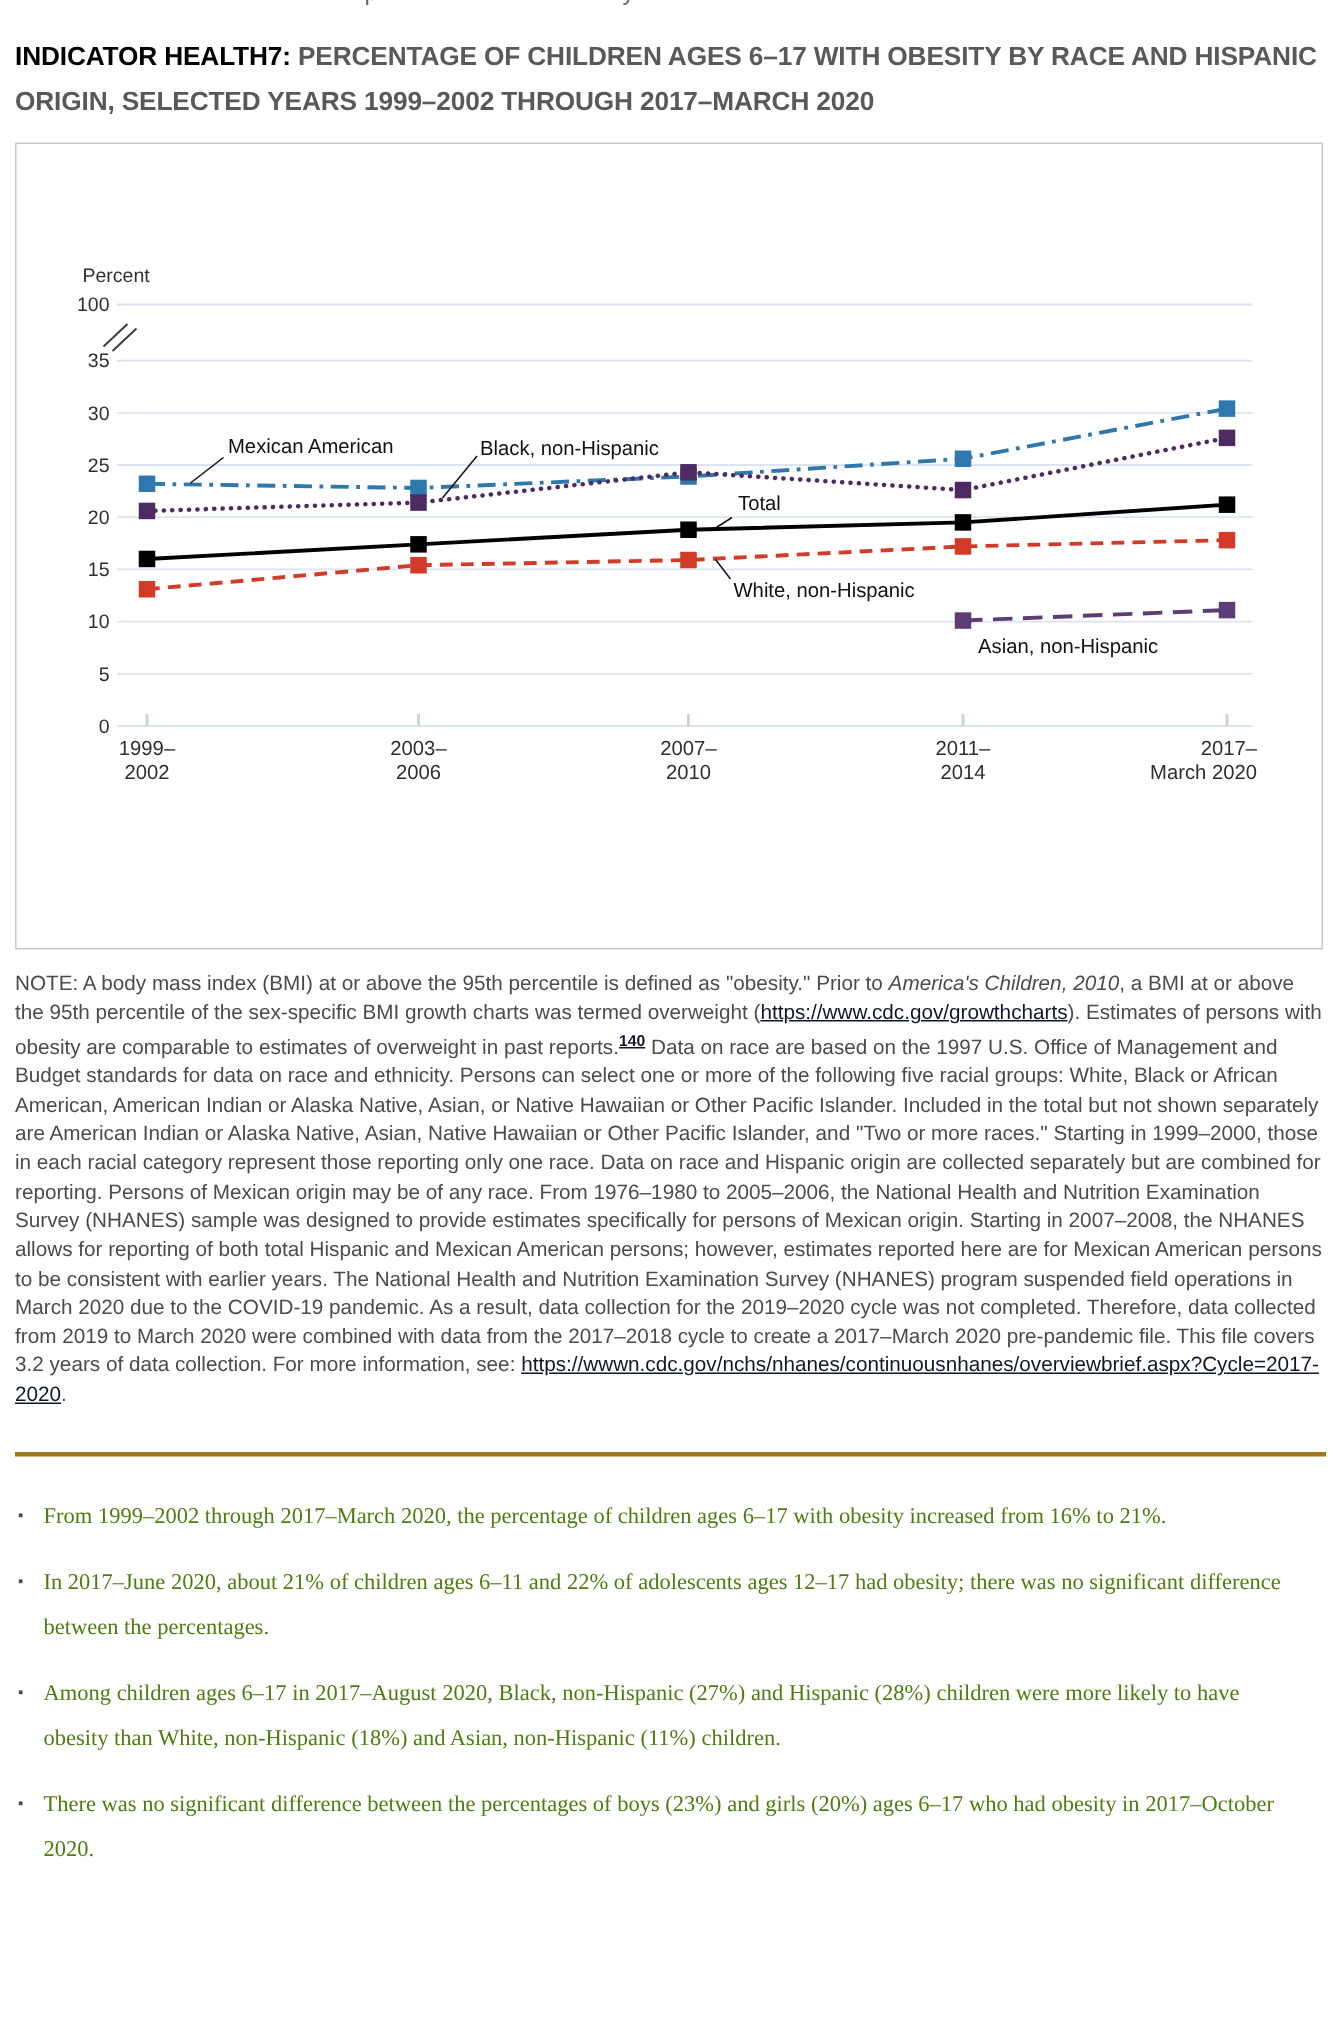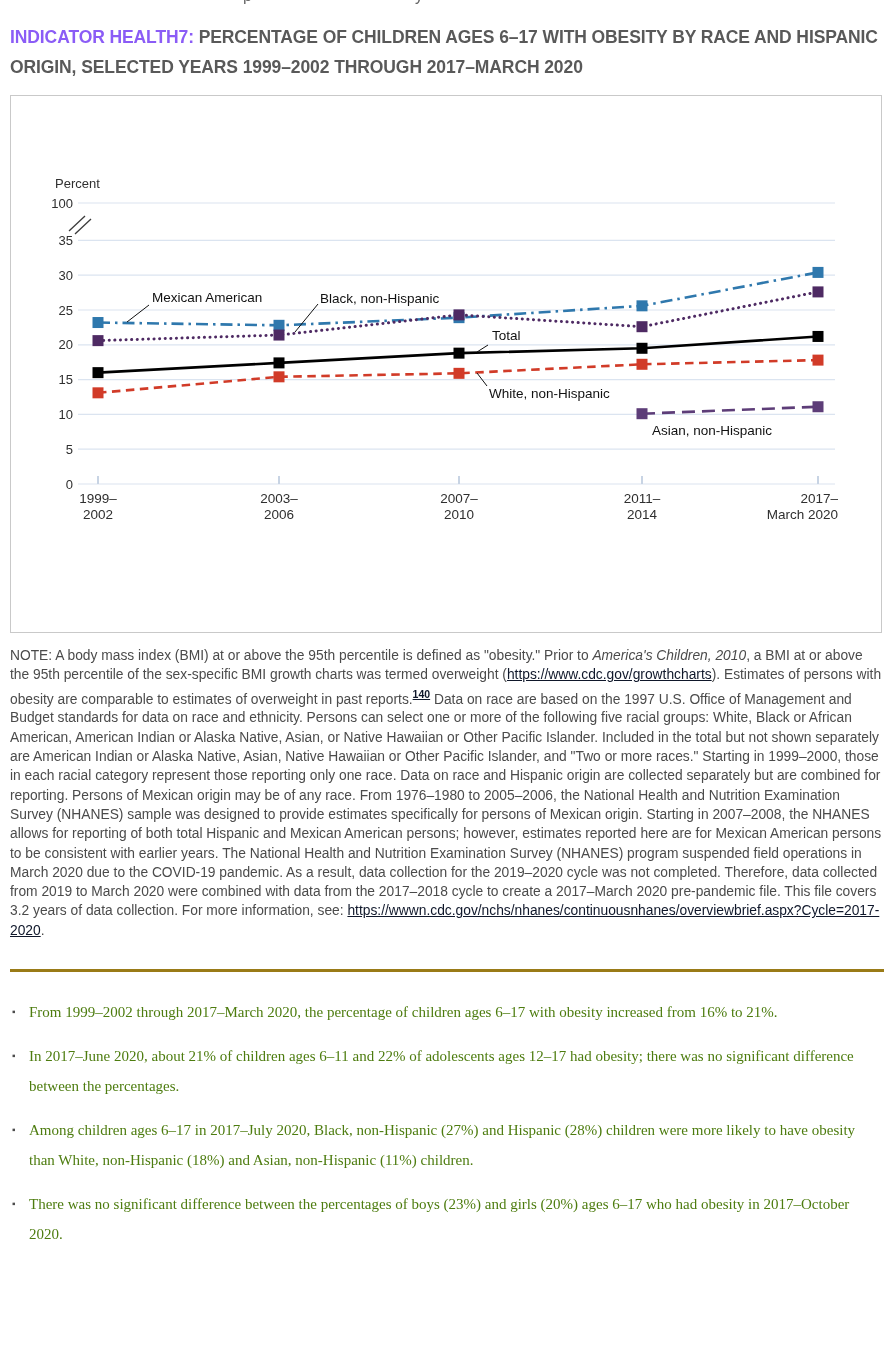--- a/index.html
+++ b/index.html
@@ -3,21 +3,21 @@
 <meta charset="utf-8">
 <style>
   html,body{margin:0;padding:0;background:#ffffff;}
   body{width:890px;font-family:"Liberation Sans","DejaVu Sans",sans-serif;}
   .clip-top{position:relative;height:8px;overflow:hidden;}
   .clip-top span{position:absolute;top:-13px;font-size:16px;color:#666;}
   .clip-top .g1{left:243px;}
   .clip-top .g2{left:415px;}
   h1{margin:14px 10px 0 10px;font-size:17.5px;line-height:30px;font-weight:bold;
      color:#595959;letter-spacing:-0.1px;}
-  h1 .accent{color:#8b5cf6;}
+  h1 .accent{color:#000000;}
   .chart-box{margin:13px 6px 0 10px;border:1px solid #c9c9c9;width:870px;height:536px;background:#fff;}
   svg text{font-family:"Liberation Sans","DejaVu Sans",sans-serif;}
   p.note{margin:13px 6px 0 10px;font-size:13.8px;line-height:19.3px;color:#4b4b4b;}
   p.source{margin:14px 6px 0 10px;font-size:13.8px;line-height:19.3px;color:#4b4b4b;}
   a.olive{color:#0f172a;text-decoration:underline;}
   sup a.olive{font-size:10.5px;font-weight:bold;}
   .divider{height:3px;background:#9a7b17;margin:29px 6px 0 10px;}
   .bullets{margin:25px 6px 0 10px;}
   .bullet-item{display:flex;margin-bottom:14px;}
   .bullet-item .sq{width:17px;flex:0 0 17px;font-size:10px;line-height:30px;color:#4c4c4c;padding-left:2px;}
@@ -122,21 +122,21 @@
     <div class="bullet-item">
       <span class="sq">▪</span>
       <span class="txt">From 1999–2002 through 2017–March 2020, the percentage of children ages 6–17 with obesity increased from 16% to 21%.</span>
     </div>
     <div class="bullet-item">
       <span class="sq">▪</span>
       <span class="txt">In 2017–June 2020, about 21% of children ages 6–11 and 22% of adolescents ages 12–17 had obesity; there was no significant difference between the percentages.</span>
     </div>
     <div class="bullet-item">
       <span class="sq">▪</span>
-      <span class="txt">Among children ages 6–17 in 2017–July 2020, Black, non-Hispanic (27%) and Hispanic (28%) children were more likely to have obesity than White, non-Hispanic (18%) and Asian, non-Hispanic (11%) children.</span>
+      <span class="txt">Among children ages 6–17 in 2017–August 2020, Black, non-Hispanic (27%) and Hispanic (28%) children were more likely to have obesity than White, non-Hispanic (18%) and Asian, non-Hispanic (11%) children.</span>
     </div>
     <div class="bullet-item">
       <span class="sq">▪</span>
       <span class="txt">There was no significant difference between the percentages of boys (23%) and girls (20%) ages 6–17 who had obesity in 2017–October 2020.</span>
     </div>
   </div>
 
 </div>
 
 </body></html>

